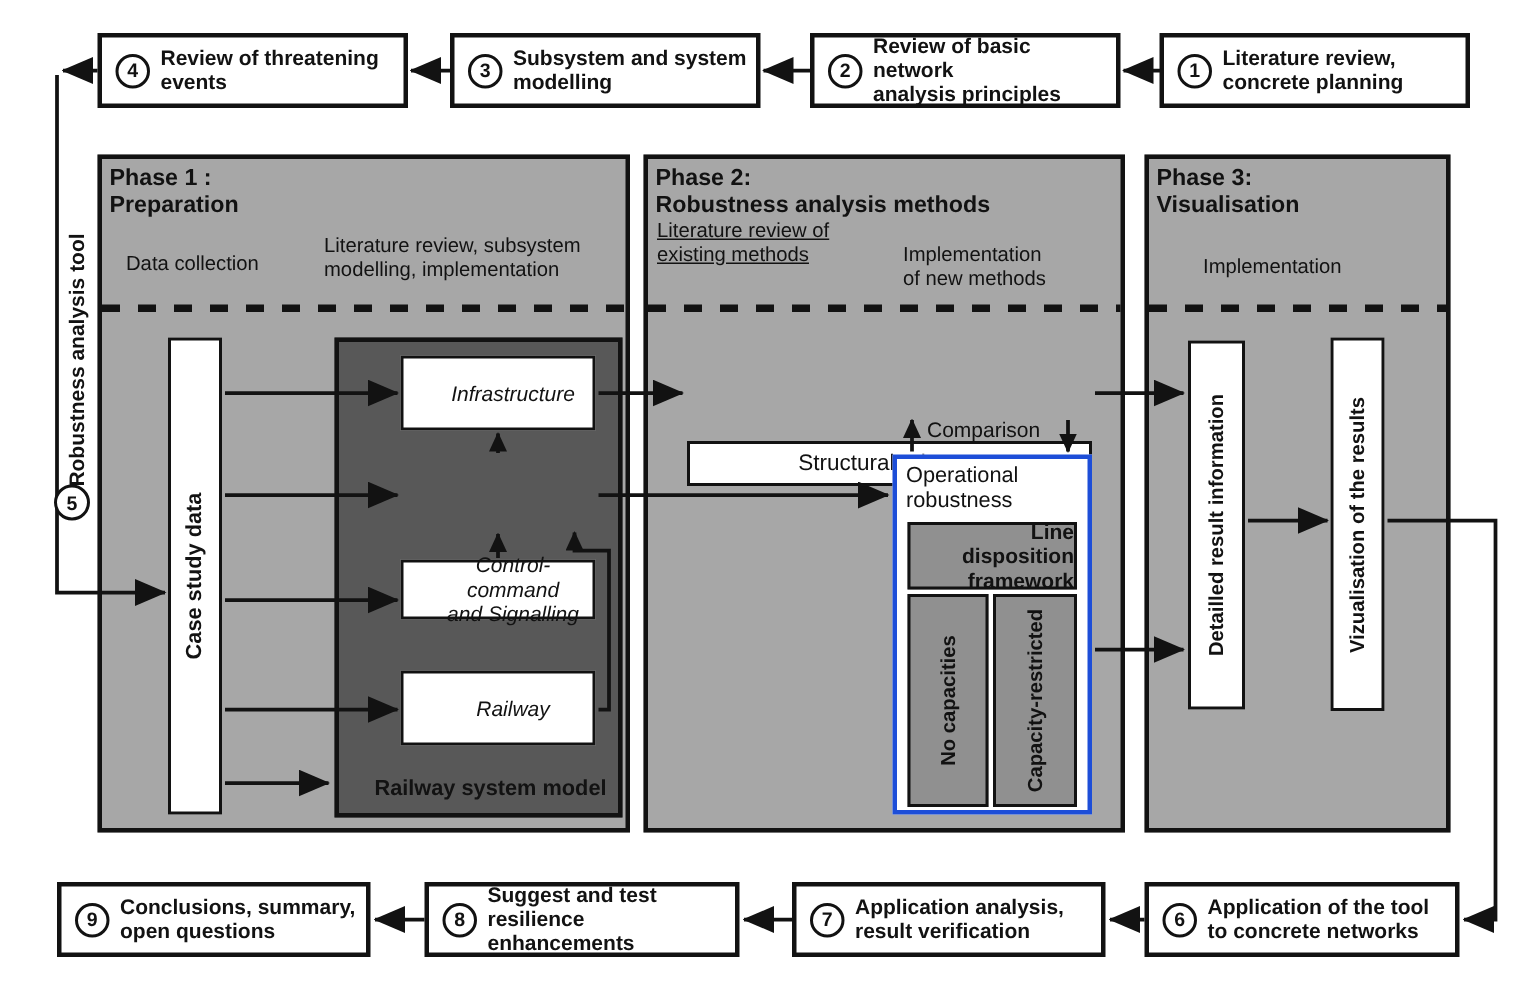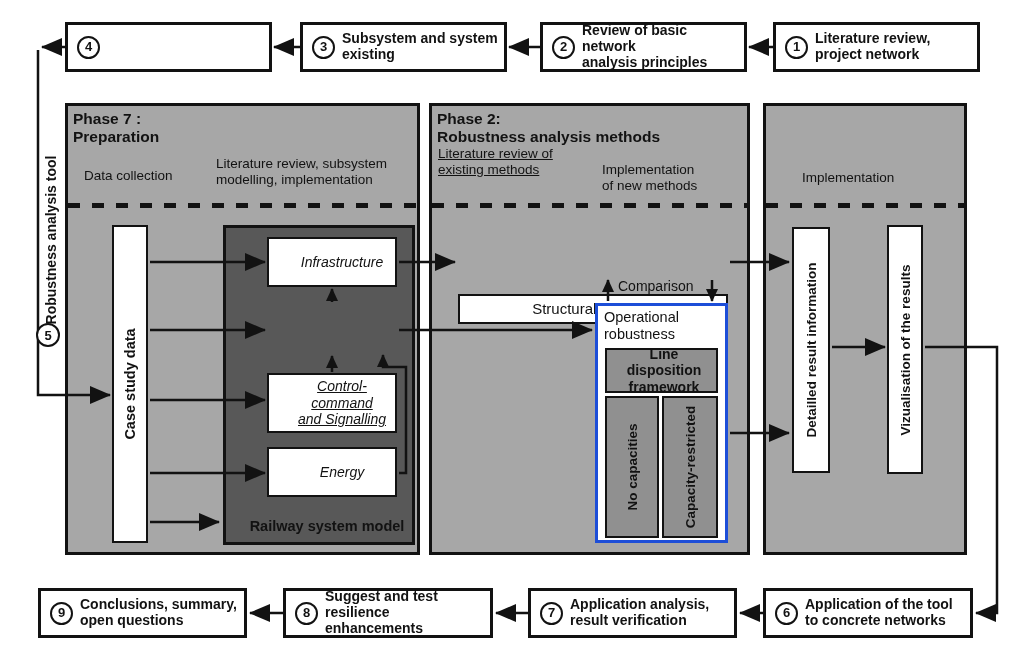--- a/index.html
+++ b/index.html
@@ -36,21 +36,21 @@
   .gray{background:#909090;}
   
   .railway{position:absolute;background:#585858;border:3px solid #121212;box-sizing:border-box;z-index:2;}
   .railway-label{position:absolute;bottom:8px;left:22px;right:6px;text-align:center;
                  font-weight:bold;font-size:14.5px;color:#121212;}
   
   .opbox{position:absolute;background:#ffffff;border:3px solid #1d4ed8;box-sizing:border-box;z-index:3;}
   .op-label{position:absolute;top:3px;left:6px;font-size:14.5px;line-height:1.18;white-space:pre-line;}
   .ldbox{position:absolute;background:#909090;border:2.5px solid #121212;box-sizing:border-box;
          display:flex;align-items:center;padding-left:5px;font-weight:bold;font-size:14px;
-         line-height:1.15;white-space:pre-line;text-align:center;}
+         line-height:1.15;white-space:pre-line;text-align:right;}
   .comparison{position:absolute;font-weight:normal;font-size:14px;z-index:4;}
   
   .tool-label{position:absolute;left:51px;top:240px;width:0;height:0;z-index:8;}
   .tool-label span{position:absolute;transform:translate(-50%,-50%) rotate(-90deg);
                    white-space:nowrap;font-weight:bold;font-size:14px;}
   .badge5{position:absolute;left:36px;top:323px;width:24px;height:24px;border:2.5px solid #121212;
           border-radius:50%;background:#ffffff;box-sizing:border-box;display:flex;
           align-items:center;justify-content:center;font-size:13px;font-weight:bold;z-index:60;}
 </style>
 </head>
@@ -90,59 +90,61 @@
       <path d="M832,347 H885" marker-end="url(#ah)"></path>
       <path d="M925,347 H997 V613 H976" marker-end="url(#ah)"></path>
       <path d="M763,613 H740" marker-end="url(#ah)"></path>
       <path d="M528,613 H496" marker-end="url(#ah)"></path>
       <path d="M283,613 H250" marker-end="url(#ah)"></path>
     </g>
   </svg>
 
   <div class="step" style="left:65px;top:22px;width:207px;">
     <span class="badge">4</span>
+    <span class="step-label">Review of threatening
+events</span>
   </div>
   <div class="step" style="left:300px;top:22px;width:207px;">
     <span class="badge">3</span>
     <span class="step-label">Subsystem and system
-existing</span>
+modelling</span>
   </div>
   <div class="step" style="left:540px;top:22px;width:207px;">
     <span class="badge">2</span>
     <span class="step-label">Review of basic network
 analysis principles</span>
   </div>
   <div class="step" style="left:773px;top:22px;width:207px;">
     <span class="badge">1</span>
     <span class="step-label">Literature review,
-project network</span>
+concrete planning</span>
   </div>
 
   <div class="tool-label">
     <span>Robustness analysis tool</span>
   </div>
   <div class="badge5">5</div>
 
   <div class="phase" style="left:65px;width:355px;">
-    <div class="ph-title">Phase 7 :
+    <div class="ph-title">Phase 1 :
 Preparation</div>
     <div class="ph-sub" style="left:16px;top:62px;">Data collection</div>
     <div class="ph-sub" style="left:148px;top:50px;">Literature review, subsystem
 modelling, implementation</div>
     <div class="phase-dash"></div>
 
     <div class="vbox" style="left:44px;top:119px;width:36px;height:318px;">
       <span class="vtext" style="font-size:14.5px;">Case study data</span>
     </div>
 
     <div class="railway" style="left:155px;top:119px;width:192px;height:320px;">
       <div class="wbox italic" style="left:41px;top:9px;width:130px;height:50px;">Infrastructure</div>
-      <div class="wbox italic" style="left:41px;top:145px;width:130px;height:60px;text-decoration:underline;">Control-command
+      <div class="wbox italic" style="left:41px;top:145px;width:130px;height:40px;">Control-command
 and Signalling</div>
-      <div class="wbox italic" style="left:41px;top:219px;width:130px;height:50px;">Energy</div>
+      <div class="wbox italic" style="left:41px;top:219px;width:130px;height:50px;">Railway</div>
       <div class="railway-label">Railway system model</div>
     </div>
   </div>
 
   <div class="phase" style="left:429px;width:321px;">
     <div class="ph-title">Phase 2:
 Robustness analysis methods</div>
     <div class="ph-sub" style="left:6px;top:40px;text-decoration:underline;">Literature review of
 existing methods</div>
     <div class="ph-sub" style="left:170px;top:56px;">Implementation
@@ -160,20 +162,22 @@
       <div class="vbox gray" style="left:7px;top:90px;width:54px;height:142px;">
         <span class="vtext">No capacities</span>
       </div>
       <div class="vbox gray" style="left:64px;top:90px;width:56px;height:142px;">
         <span class="vtext">Capacity-restricted</span>
       </div>
     </div>
   </div>
 
   <div class="phase" style="left:763px;width:204px;">
+    <div class="ph-title">Phase 3:
+Visualisation</div>
     <div class="ph-sub" style="left:36px;top:64px;">Implementation</div>
     <div class="phase-dash"></div>
 
     <div class="vbox" style="left:26px;top:121px;width:38px;height:246px;">
       <span class="vtext">Detailled result information</span>
     </div>
     <div class="vbox" style="left:121px;top:119px;width:36px;height:249px;">
       <span class="vtext">Vizualisation of the results</span>
     </div>
   </div>

